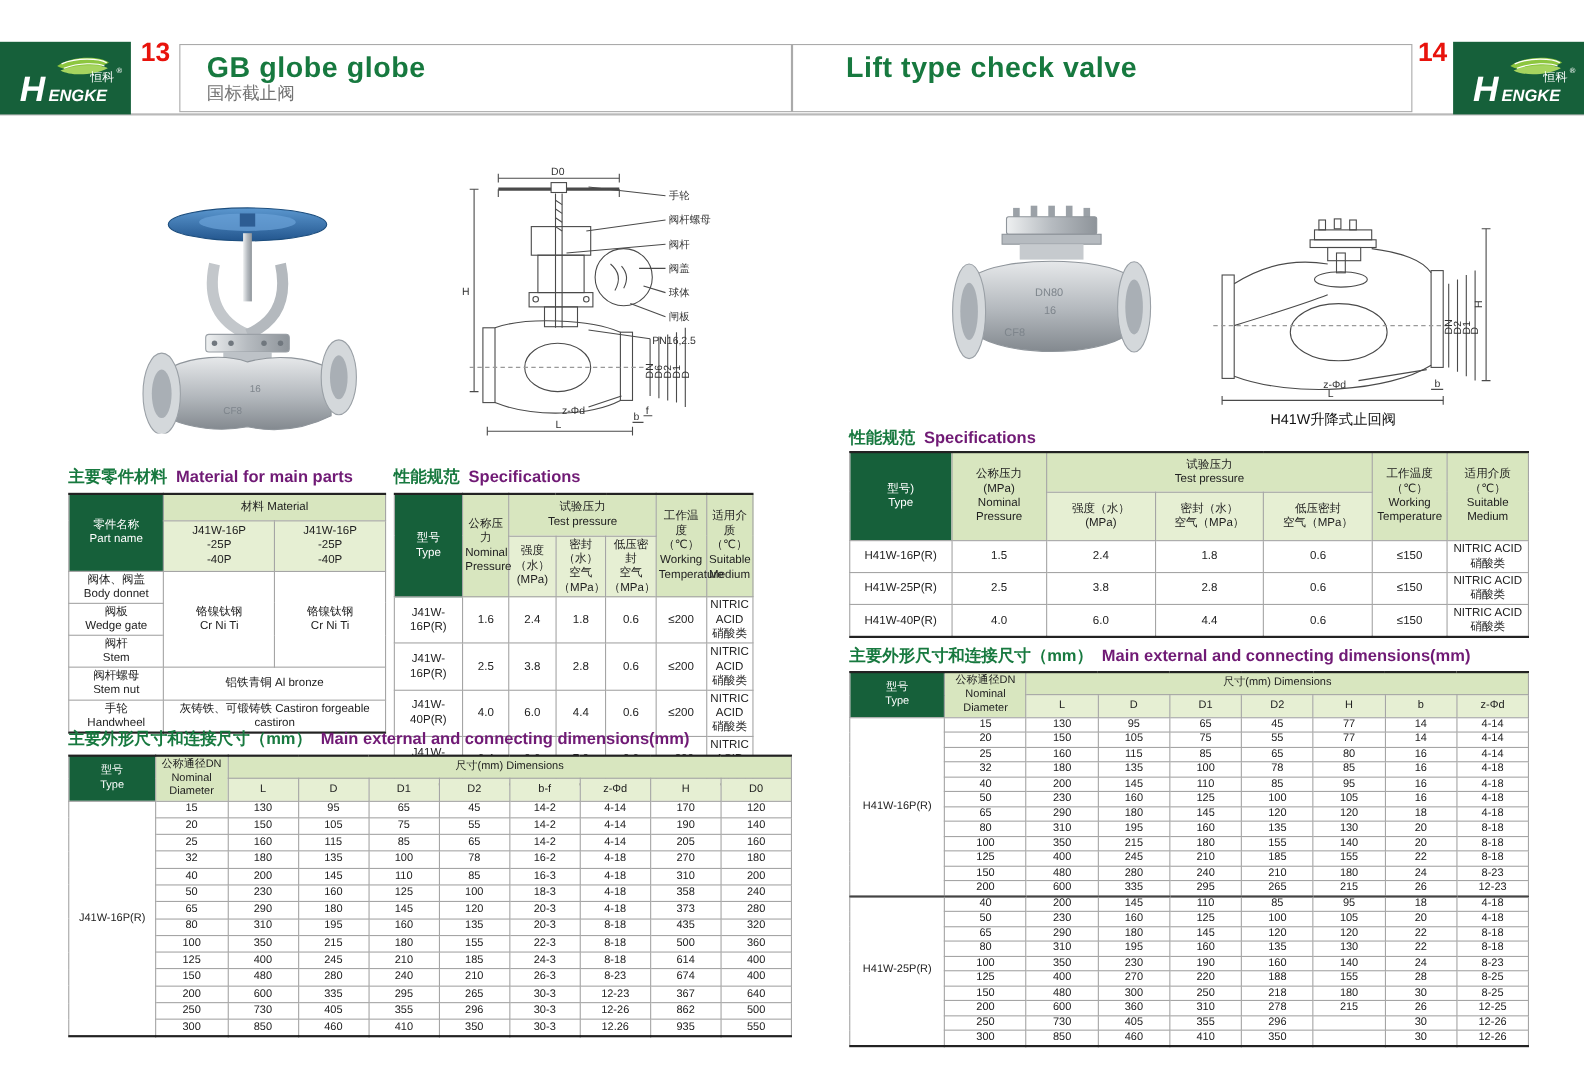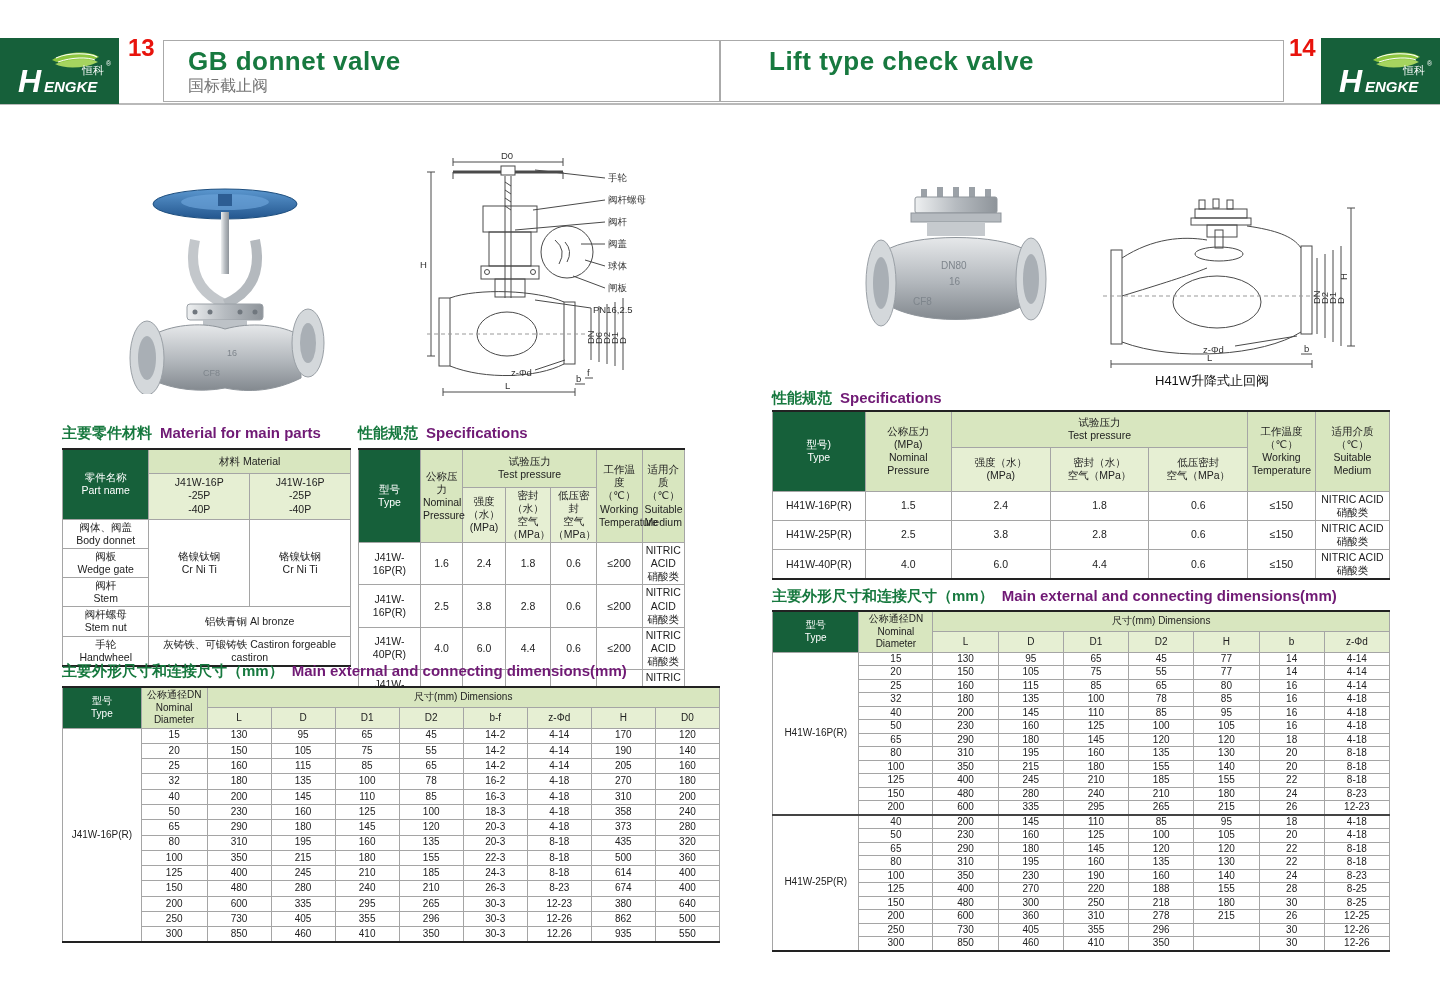--- a/index.html
+++ b/index.html
@@ -52,21 +52,21 @@
       <path d="M58,24 C72,19 88,19 95,22" stroke="#fff" stroke-width="1" fill="none"></path>
       <text x="18" y="54" font-size="32" font-weight="bold" font-style="italic" fill="#fff">H</text>
       <text x="44" y="54" font-size="15" font-weight="bold" font-style="italic" fill="#fff">ENGKE</text>
       <text x="82" y="36" font-size="11" fill="#fff">恒科</text>
       <text x="106" y="28" font-size="7" fill="#fff">®</text>
     </svg>
   </div>
   <div class="page-no" style="left:128px;">13</div>
 
   <div class="title-box title-left">
-    <div class="title-en">GB donnet valve</div>
+    <div class="title-en">GB globe globe</div>
     <div class="title-zh">国标截止阀</div>
   </div>
 
   <div class="title-box title-right">
     <div class="title-en">Lift type check valve</div>
   </div>
   <div class="page-no" style="left:1289px;">14</div>
 
   <div class="logo-box logo-right">
     <svg width="119" height="66" viewBox="0 0 119 66">
@@ -550,21 +550,21 @@
           <td>400</td>
         </tr>
         <tr style="height: 15.3px;">
           <td>200</td>
           <td>600</td>
           <td>335</td>
           <td>295</td>
           <td>265</td>
           <td>30-3</td>
           <td>12-23</td>
-          <td>380</td>
+          <td>367</td>
           <td>640</td>
         </tr>
         <tr style="height: 15.3px;">
           <td>250</td>
           <td>730</td>
           <td>405</td>
           <td>355</td>
           <td>296</td>
           <td>30-3</td>
           <td>12-26</td>

